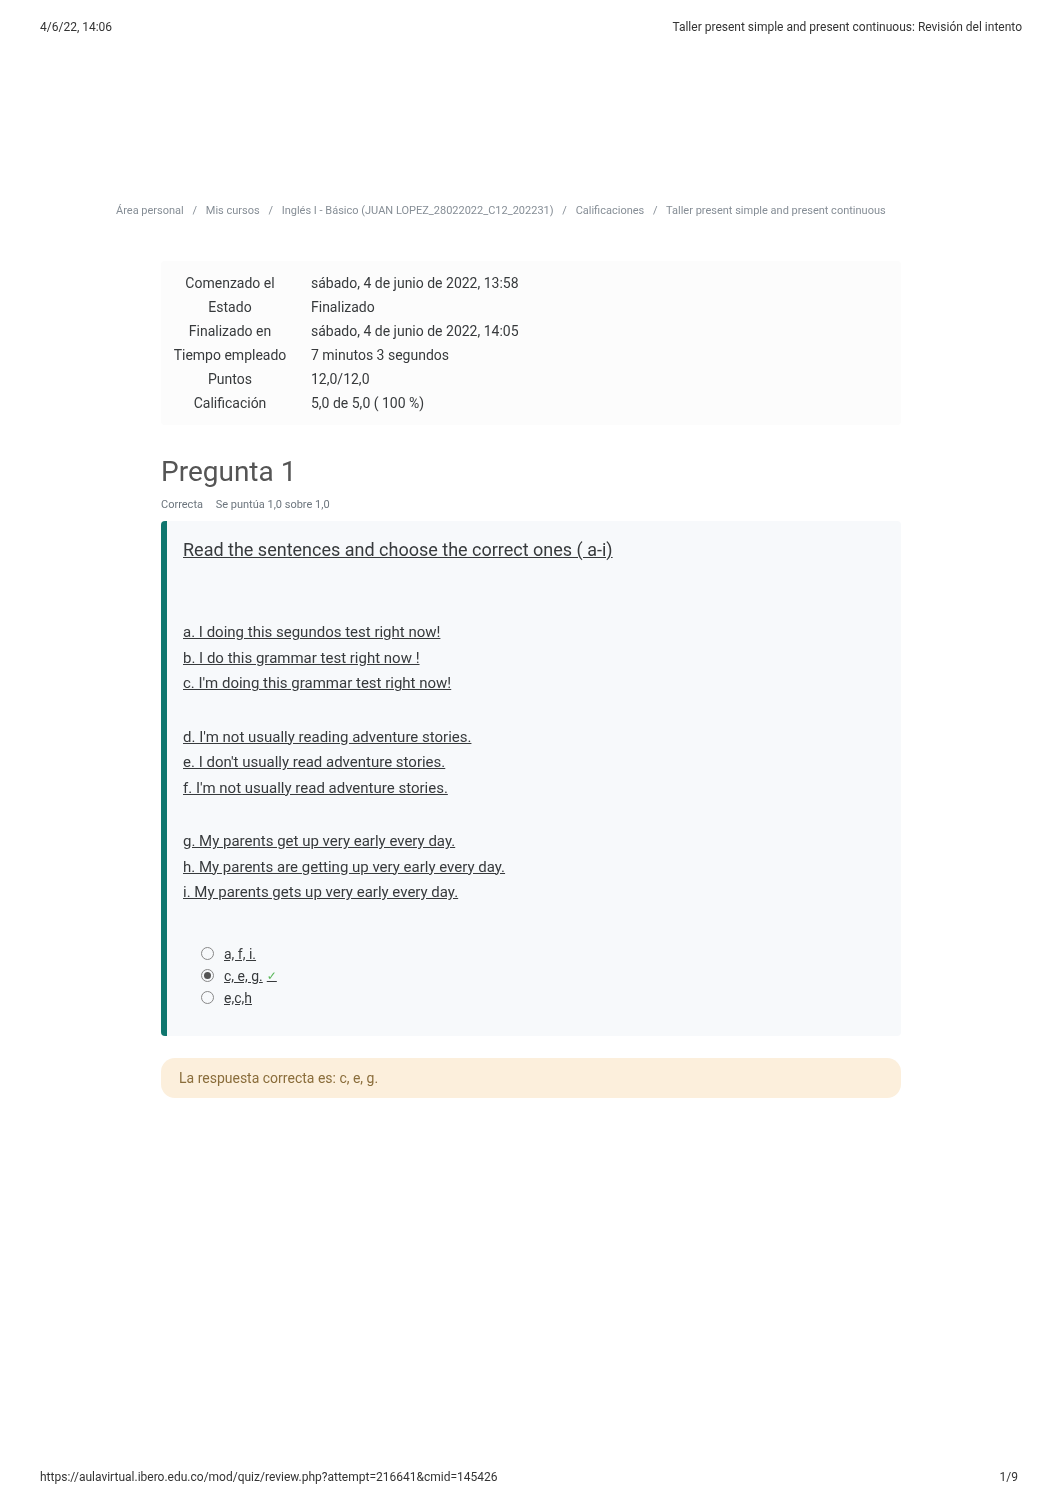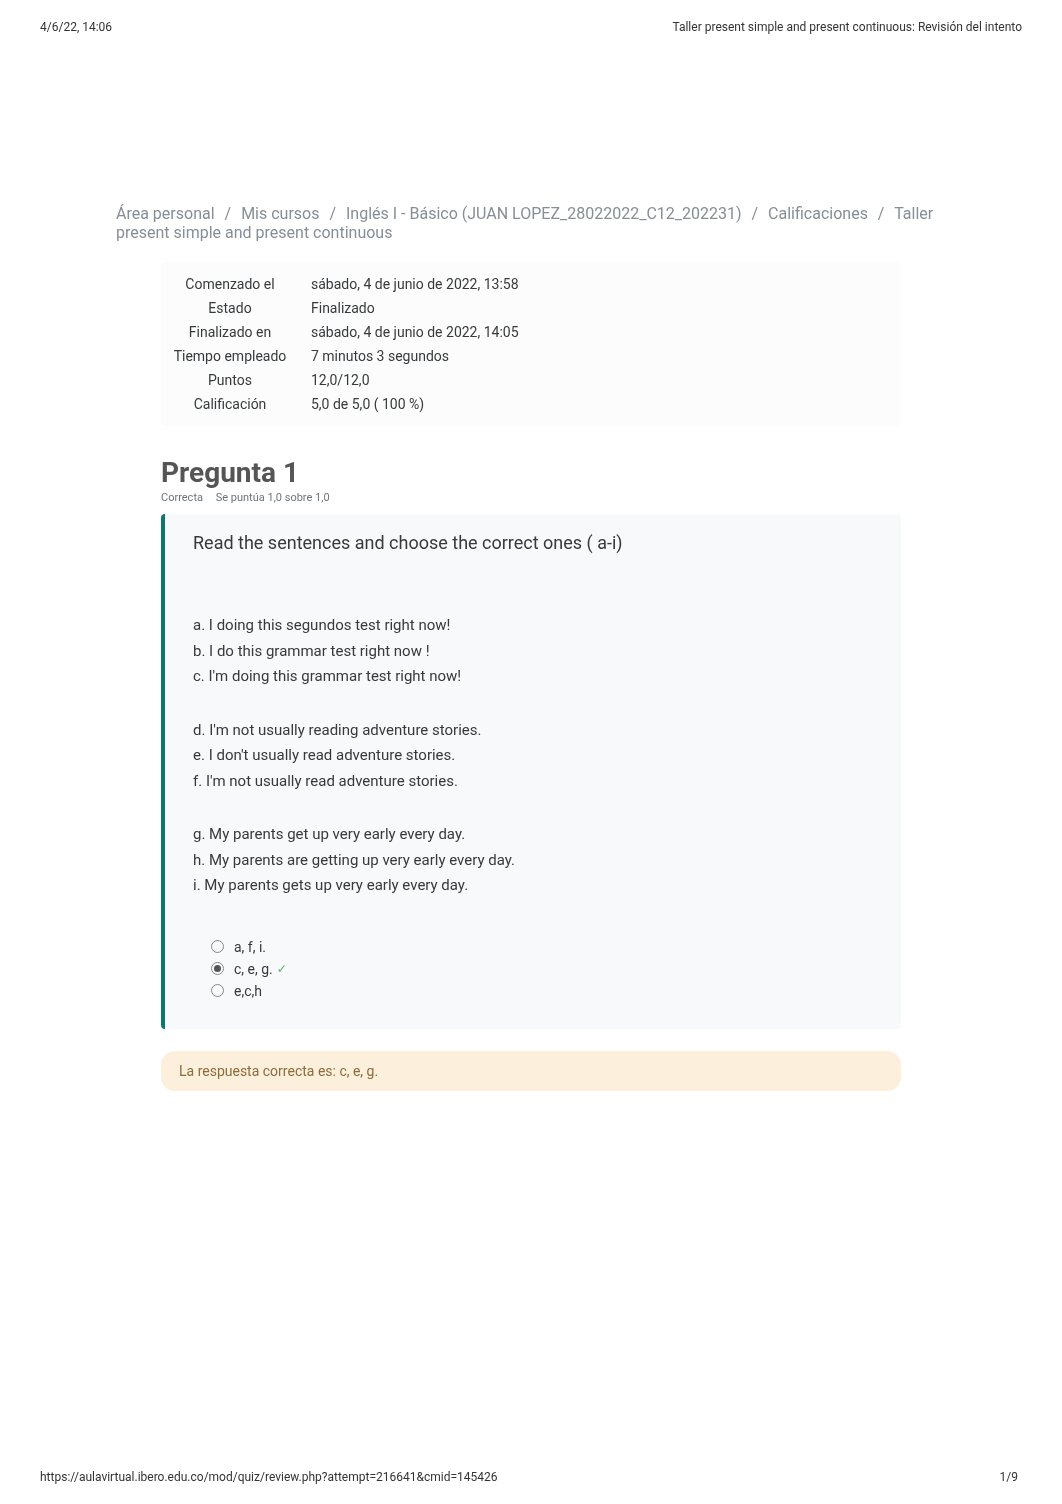--- a/index.html
+++ b/index.html
@@ -17,24 +17,24 @@
     font-size: 12px;
     color: #333;
     padding: 20px 40px 0 40px;
   }
   .content-wrap {
     max-width: 870px;
     margin: 0 auto;
     padding: 0 20px;
   }
   .breadcrumb {
-    font-size: 16px;
+    font-size: 11px;
     color: #868e96;
     margin-top: 170px;
-    margin-bottom: 20px;
+    margin-bottom: 44px;
   }
   .breadcrumb a {
     color: #868e96;
     text-decoration: none;
   }
   .breadcrumb .sep {
     margin: 0 6px;
     color: #868e96;
   }
   .summary-table {
@@ -56,35 +56,36 @@
     flex-shrink: 0;
   }
   .summary-value {
     flex: 1;
   }
   .question-block {
     margin: 0 45px;
   }
   .question-title {
     font-size: 28px;
-    font-weight: 700;
+    font-weight: 400;
     color: #555;
-    margin-bottom: 2px;
+    margin-bottom: 10px;
   }
   .question-meta {
     font-size: 11px;
     color: #6c757d;
     margin-bottom: 10px;
   }
   .question-meta .status { margin-right: 10px; }
   .question-content {
     background: #f7f9fb;
-    border-left: 4px solid #0f766e;
+    border-left: 6px solid #0f766e;
     border-radius: 4px;
-    padding: 18px 24px 24px 28px;
+    padding: 18px 24px 24px 16px;
+    text-decoration: underline;
   }
   .q-prompt {
     font-size: 18px;
     color: #373a3c;
     margin-bottom: 60px;
   }
   .q-line {
     font-size: 15px;
     color: #373a3c;
     line-height: 1.7;

